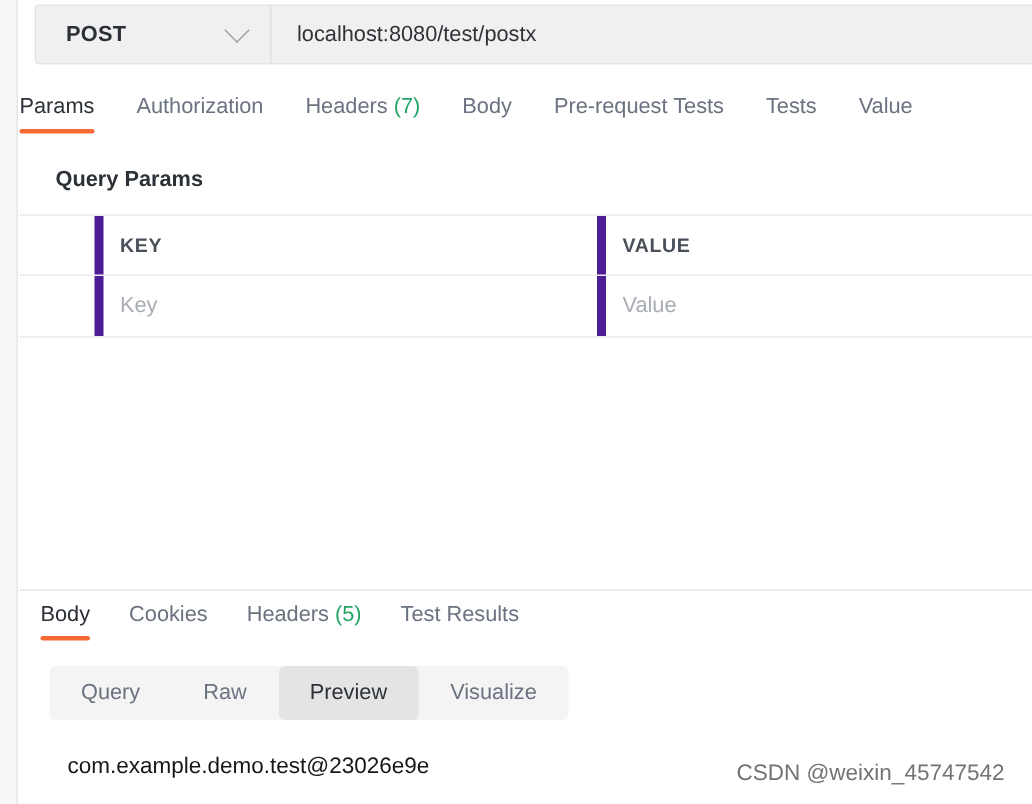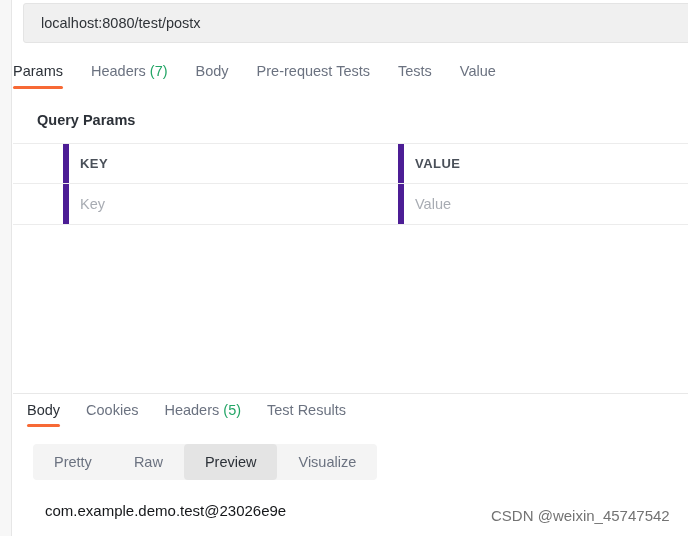--- a/index.html
+++ b/index.html
@@ -271,33 +271,40 @@
 </style>
 </head>
 <body>
 
 <div id="left-gutter"></div>
 
 <div id="app-root">
 
   <div id="url-bar">
 
+    <div id="method-select">
+      <span id="method-label">POST</span>
+      <span class="chev"></span>
+    </div>
 
     <div id="url-input-wrap">
       <span id="url-text">localhost:8080/test/postx</span>
     </div>
 
   </div>
 
   <div id="request-tabs">
 
     <div class="rtab active">
       <span>Params</span>
     </div>
 
+    <div class="rtab">
+      <span>Authorization</span>
+    </div>
 
     <div class="rtab">
       <span>Headers</span>
       <span class="count-green">(7)</span>
     </div>
 
     <div class="rtab">
       <span>Body</span>
     </div>
 
@@ -360,21 +367,21 @@
 
     <div class="restab">
       <span>Test Results</span>
     </div>
 
   </div>
 
   <div id="view-modes">
 
     <div class="vmode">
-      <span>Pretty</span>
+      <span>Query</span>
     </div>
 
     <div class="vmode">
       <span>Raw</span>
     </div>
 
     <div class="vmode selected">
       <span>Preview</span>
     </div>
 

